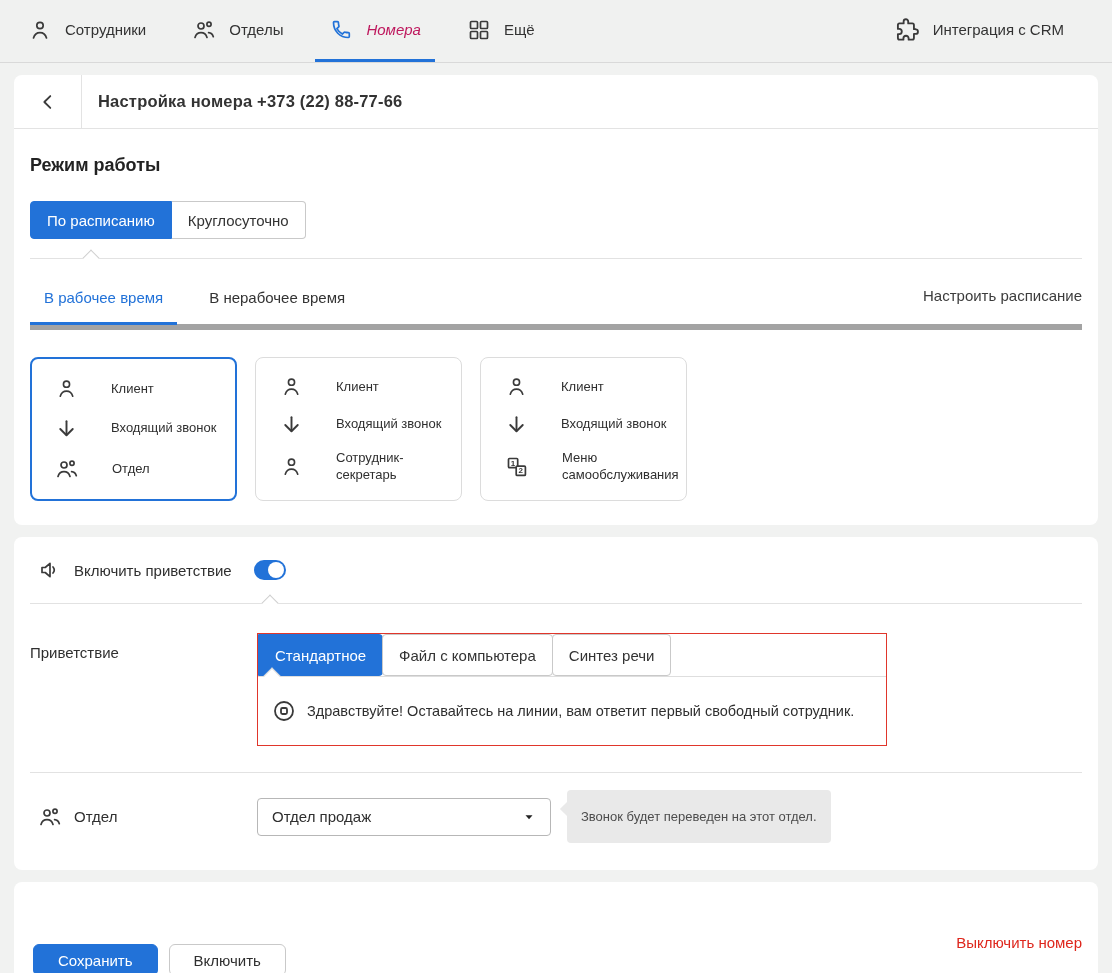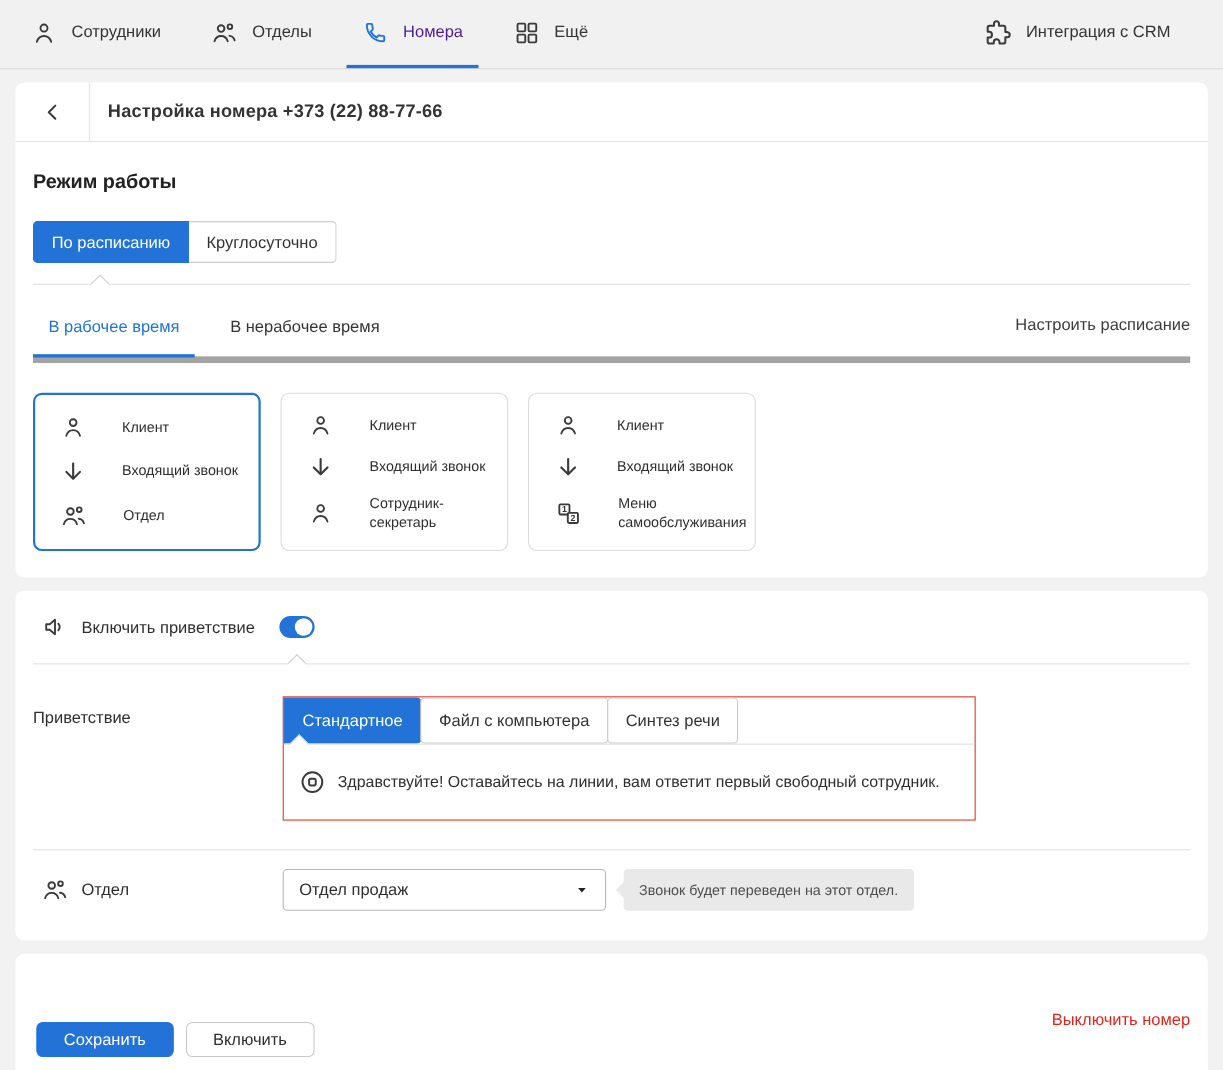--- a/index.html
+++ b/index.html
@@ -14,21 +14,21 @@
   
   .topnav {
     height:63px; display:flex; align-items:stretch;
     padding:0 34px 0 14px; border-bottom:1px solid #d9d9d9; background:#f0f1f0;
   }
   .nav-item {
     display:flex; align-items:center; gap:13px; padding:0 14px;
     font-size:15px; color:#333; cursor:pointer; border-bottom:3px solid transparent;
   }
   .nav-item + .nav-item { margin-left:18px;justify-content:center; }
-  .nav-item.active { color:#4c1d95; border-bottom-color:#2272d8; }
+  .nav-item.active { color:#be185d; border-bottom-color:#2272d8;font-style:italic; }
   .nav-item.active .ic { stroke:#2272d8; }
   .nav-spacer { flex:1; }
 
   
   .page { padding:0 14px; }
   .card { background:#fff; border-radius:8px; margin-top:12px; }
 
   
   .card-header { display:flex; align-items:stretch; height:54px; border-bottom:1px solid #e3e3e3; }
   .back-btn {
@@ -100,21 +100,21 @@
   .greet-msg { font-size:14.5px; color:#2f2f2f; }
 
   .dept-row { display:flex; align-items:center; padding:17px 16px 27px; }
   .dept-label-group { width:227px; }
   .select-box {
     width:294px; height:38px; border:1px solid #b7b7b7; border-radius:4px; background:#fff;
     display:flex; align-items:center; justify-content:space-between; padding:0 14px; cursor:pointer;
   }
   .select-box .val { font-size:15px; color:#2f2f2f; }
   .hint {
-    position:relative; margin-left:16px; background:#e9e9e9; border-radius:4px; height:38px;
+    position:relative; margin-left:16px; background:#e9e9e9; border-radius:4px; height:53px;
     display:flex; align-items:center; padding:0 14px; font-size:13px; color:#4d4d4d;
   }
   .hint-arrow {
     position:absolute; left:-5px; top:14px; width:10px; height:10px; background:#e9e9e9; transform:rotate(45deg);
   }
 
   
   .footer-card { display:flex; align-items:center; padding:26px 16px; }
   .btn { height:32px; border-radius:6px; font-size:15px; font-family:inherit; cursor:pointer;margin-top:36px; }
   .btn-primary { background:#2272d8; border:1px solid #2272d8; color:#fff; padding:0 24px; margin-left:3px; }

